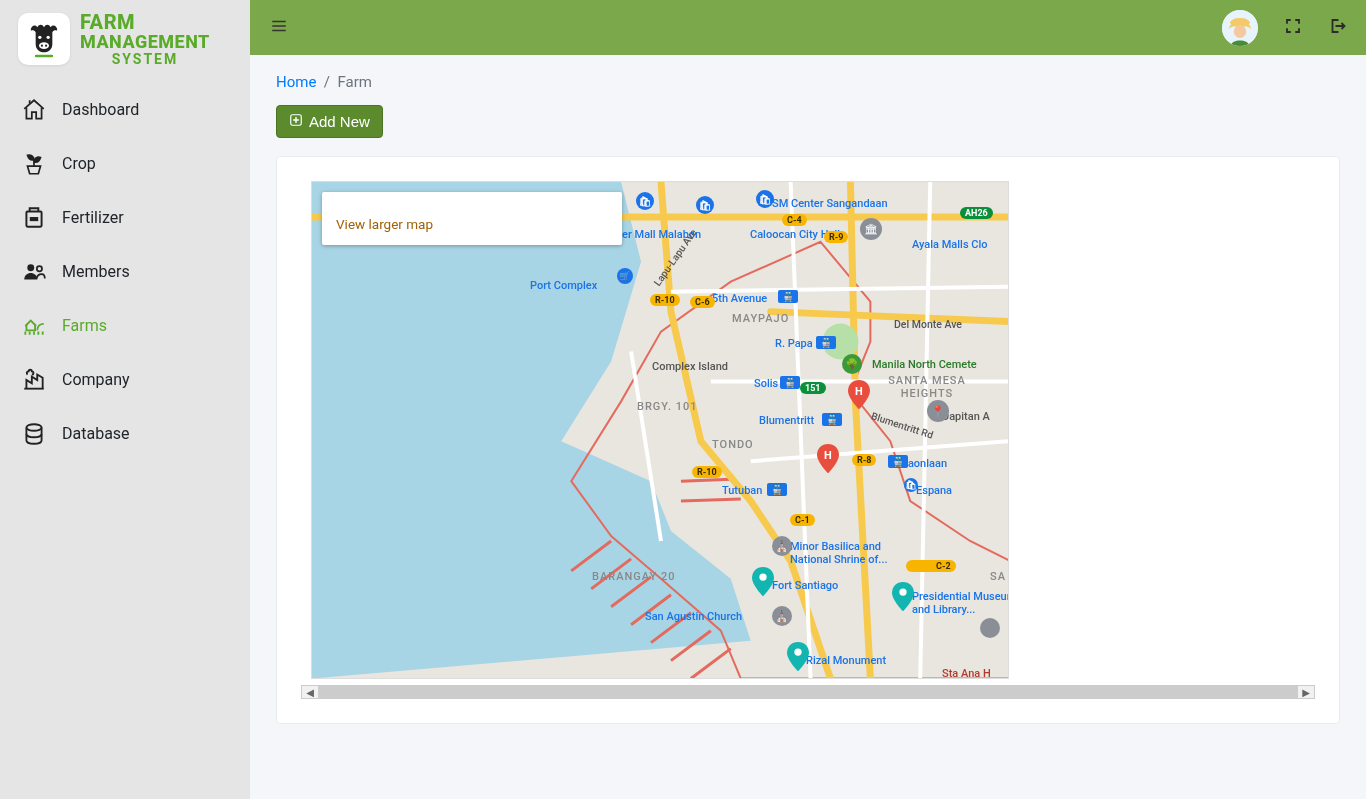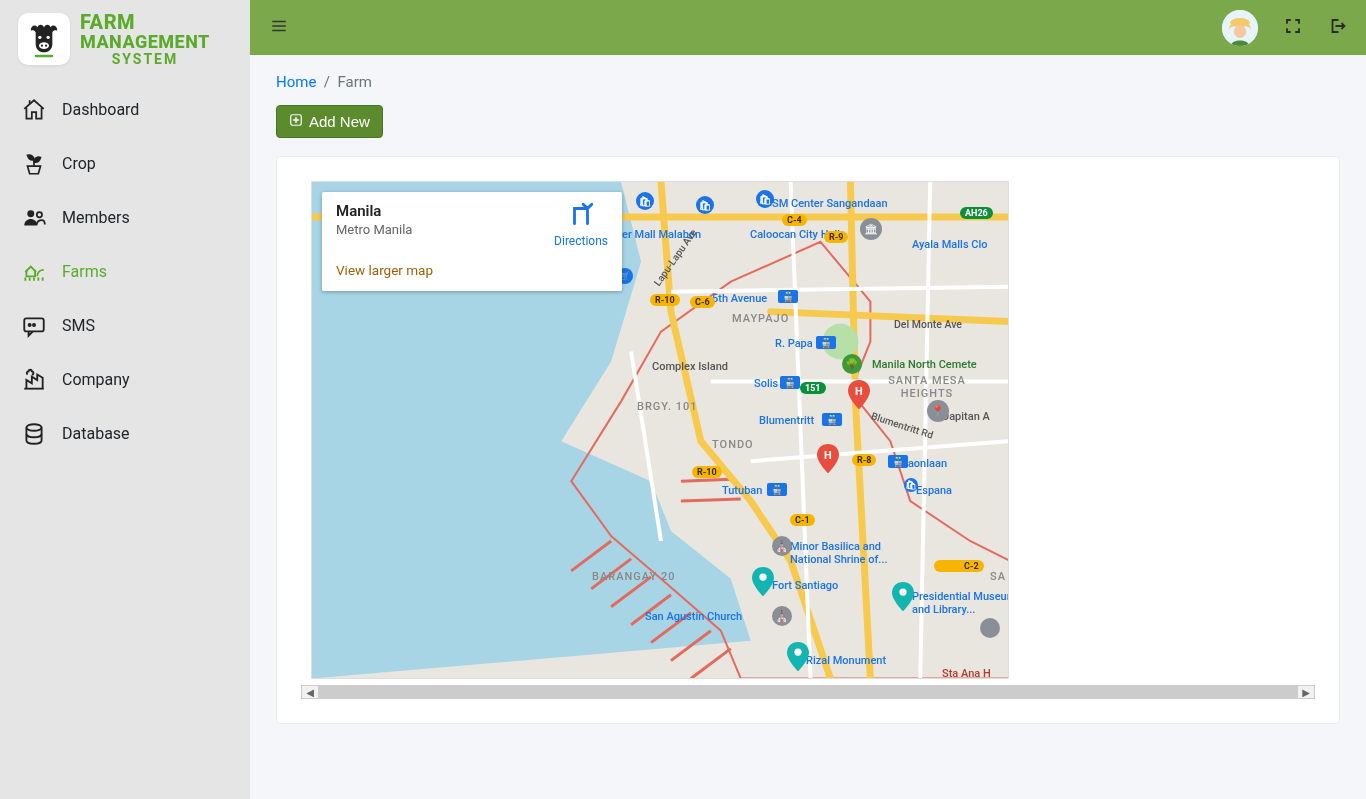--- a/index.html
+++ b/index.html
@@ -99,50 +99,49 @@
               <path d="M12 14 V8"></path>
               <path d="M12 8 C12 5, 9 3, 6 4 C7 7, 9 9, 12 8 Z" fill="#222"></path>
               <path d="M12 10 C12 7, 15 5, 18 6 C17 9, 15 11, 12 10 Z" fill="#222"></path>
               <path d="M6 14 H18 L16 21 H8 Z" fill="none"></path>
             </svg>
           </span>
         <span>Crop</span>
       </li>
       <li>
         <span class="nav-icon">
+            <svg width="26" height="26" viewBox="0 0 24 24" fill="none" stroke="#222" stroke-width="1.8">
+              <rect x="5" y="6" width="14" height="14" rx="1"></rect>
+              <rect x="9" y="12" width="6" height="2" fill="#222"></rect>
+              <path d="M8 6 V3 H16 V6"></path>
+            </svg>
+          </span>
+        <span>Fertilizer</span>
+      </li>
+      <li>
+        <span class="nav-icon">
             <svg width="26" height="26" viewBox="0 0 24 24" fill="#222">
               <circle cx="9" cy="8" r="3.2"></circle>
               <path d="M3 19 C3 15, 6 13, 9 13 C12 13, 15 15, 15 19 Z"></path>
               <circle cx="17" cy="9" r="2.4" fill="none" stroke="#222" stroke-width="1.6"></circle>
               <path d="M14.5 18 C15 15, 17 14, 19 14 C20.5 14, 22 15.5, 22 18" fill="none" stroke="#222" stroke-width="1.6"></path>
             </svg>
           </span>
         <span>Members</span>
       </li>
       <li class="active">
         <span class="nav-icon">
             <svg width="26" height="26" viewBox="0 0 24 24" fill="none" stroke="#5aab2a" stroke-width="1.7">
               <path d="M4 12 L9 7 L14 12"></path>
               <path d="M5 11 V16 H13 V11"></path>
               <path d="M15 16 C15 12, 18 10, 21 10"></path>
               <path d="M4 20 L4 17 M8 20 V17 M12 20 V17 M16 20 V17 M20 20 V17"></path>
             </svg>
           </span>
         <span>Farms</span>
-      </li>
-      <li>
-        <span class="nav-icon">
-            <svg width="26" height="26" viewBox="0 0 24 24" fill="none" stroke="#222" stroke-width="1.7">
-              <rect x="3" y="5" width="18" height="12" rx="2"></rect>
-              <circle cx="8" cy="11" r="1" fill="#222"></circle>
-              <circle cx="12" cy="11" r="1" fill="#222"></circle>
-              <path d="M7 17 L7 21 L11 17"></path>
-            </svg>
-          </span>
-        <span>SMS</span>
       </li>
       <li>
         <span class="nav-icon">
             <svg width="26" height="26" viewBox="0 0 24 24" fill="none" stroke="#222" stroke-width="1.7">
               <path d="M3 20 H21"></path>
               <path d="M5 20 V12 L10 15 V9 L15 12 V7 L20 10 V20"></path>
               <path d="M6 7 C5 6, 5 4, 7 4 C7 2, 10 2, 10 4 C12 4, 12 7, 10 7"></path>
             </svg>
           </span>
         <span>Company</span>
@@ -277,21 +276,21 @@
 
             <span class="road-pill" style="top:32px; left:470px;">C-4</span>
             <span class="road-pill" style="top:49px; left:512px;">R-9</span>
             <span class="road-pill" style="top:112px; left:338px;">R-10</span>
             <span class="road-pill" style="top:114px; left:378px;">C-6</span>
             <span class="road-pill green" style="top:25px; left:648px;">AH26</span>
             <span class="road-pill" style="top:284px; left:380px;">R-10</span>
             <span class="road-pill green" style="top:200px; left:488px;">151</span>
             <span class="road-pill" style="top:272px; left:540px;">R-8</span>
             <span class="road-pill" style="top:332px; left:478px;">C-1</span>
-            <span class="road-pill" style="top:378px; left:622px;padding-left:30px;">C-2</span>
+            <span class="road-pill" style="top:378px; left:594px;padding-left:30px;">C-2</span>
 
             <span class="map-marker" style="top:198px; left:536px;"><svg viewBox="0 0 24 32">
                   <path class="pin-h" d="M12 0 C5 0 0 5 0 12 C0 20 12 32 12 32 C12 32 24 20 24 12 C24 5 19 0 12 0 Z"></path>
                   <text x="12" y="16" text-anchor="middle" fill="#fff" font-size="12" font-weight="700">H</text>
                 </svg></span>
             <span class="map-marker" style="top:262px; left:505px;"><svg viewBox="0 0 24 32">
                   <path class="pin-h" d="M12 0 C5 0 0 5 0 12 C0 20 12 32 12 32 C12 32 24 20 24 12 C24 5 19 0 12 0 Z"></path>
                   <text x="12" y="16" text-anchor="middle" fill="#fff" font-size="12" font-weight="700">H</text>
                 </svg></span>
             <span class="map-marker" style="top:385px; left:440px;"><svg viewBox="0 0 24 32">
@@ -321,32 +320,20 @@
             <span class="transit-box" style="top:301px; left:455px;">🚆</span>
 
             <span style="position:absolute; top:36px; left:548px; width:22px;height:22px;border-radius:50%;background:#8a8f97;display:flex;align-items:center;justify-content:center;color:#fff;font-size:11px;">🏛</span>
             <span style="position:absolute; top:218px; left:615px; width:22px;height:22px;border-radius:50%;background:#8a8f97;display:flex;align-items:center;justify-content:center;color:#fff;font-size:11px;">📍</span>
             <span style="position:absolute; top:354px; left:460px; width:20px;height:20px;border-radius:50%;background:#8a8f97;display:flex;align-items:center;justify-content:center;color:#fff;font-size:11px;">⛪</span>
             <span style="position:absolute; top:424px; left:460px; width:20px;height:20px;border-radius:50%;background:#8a8f97;display:flex;align-items:center;justify-content:center;color:#fff;font-size:11px;">⛪</span>
             <span style="position:absolute; top:172px; left:530px; width:20px;height:20px;border-radius:50%;background:#3a9a3a;display:flex;align-items:center;justify-content:center;color:#fff;font-size:11px;">🌳</span>
             <span style="position:absolute; top:436px; left:668px; width:20px;height:20px;border-radius:50%;background:#8a8f97;"></span>
 
             <div class="map-overlay">
-              <div class="map-overlay-top">
-                <div>
-                  <div class="map-loc-name">Manila</div>
-                  <div class="map-loc-sub">Metro Manila</div>
-                </div>
-                <div class="map-directions">
-                  <svg width="26" height="26" viewBox="0 0 24 24">
-                      <path d="M6 20 L6 6 L12 6 M12 6 L18 6 L18 20 M18 6 L14 2 M18 6 L22 2" fill="none" stroke="#1a73e8" stroke-width="2.6" stroke-linecap="round"></path>
-                    </svg>
-                  <div class="map-dir-label">Directions</div>
-                </div>
-              </div>
               <a class="map-view-larger">View larger map</a>
             </div>
           </div>
         </div>
         <div class="hscroll">
           <span class="hscroll-arrow left">◀</span>
           <div class="hscroll-thumb"></div>
           <span class="hscroll-arrow right">▶</span>
         </div>
       </div>

